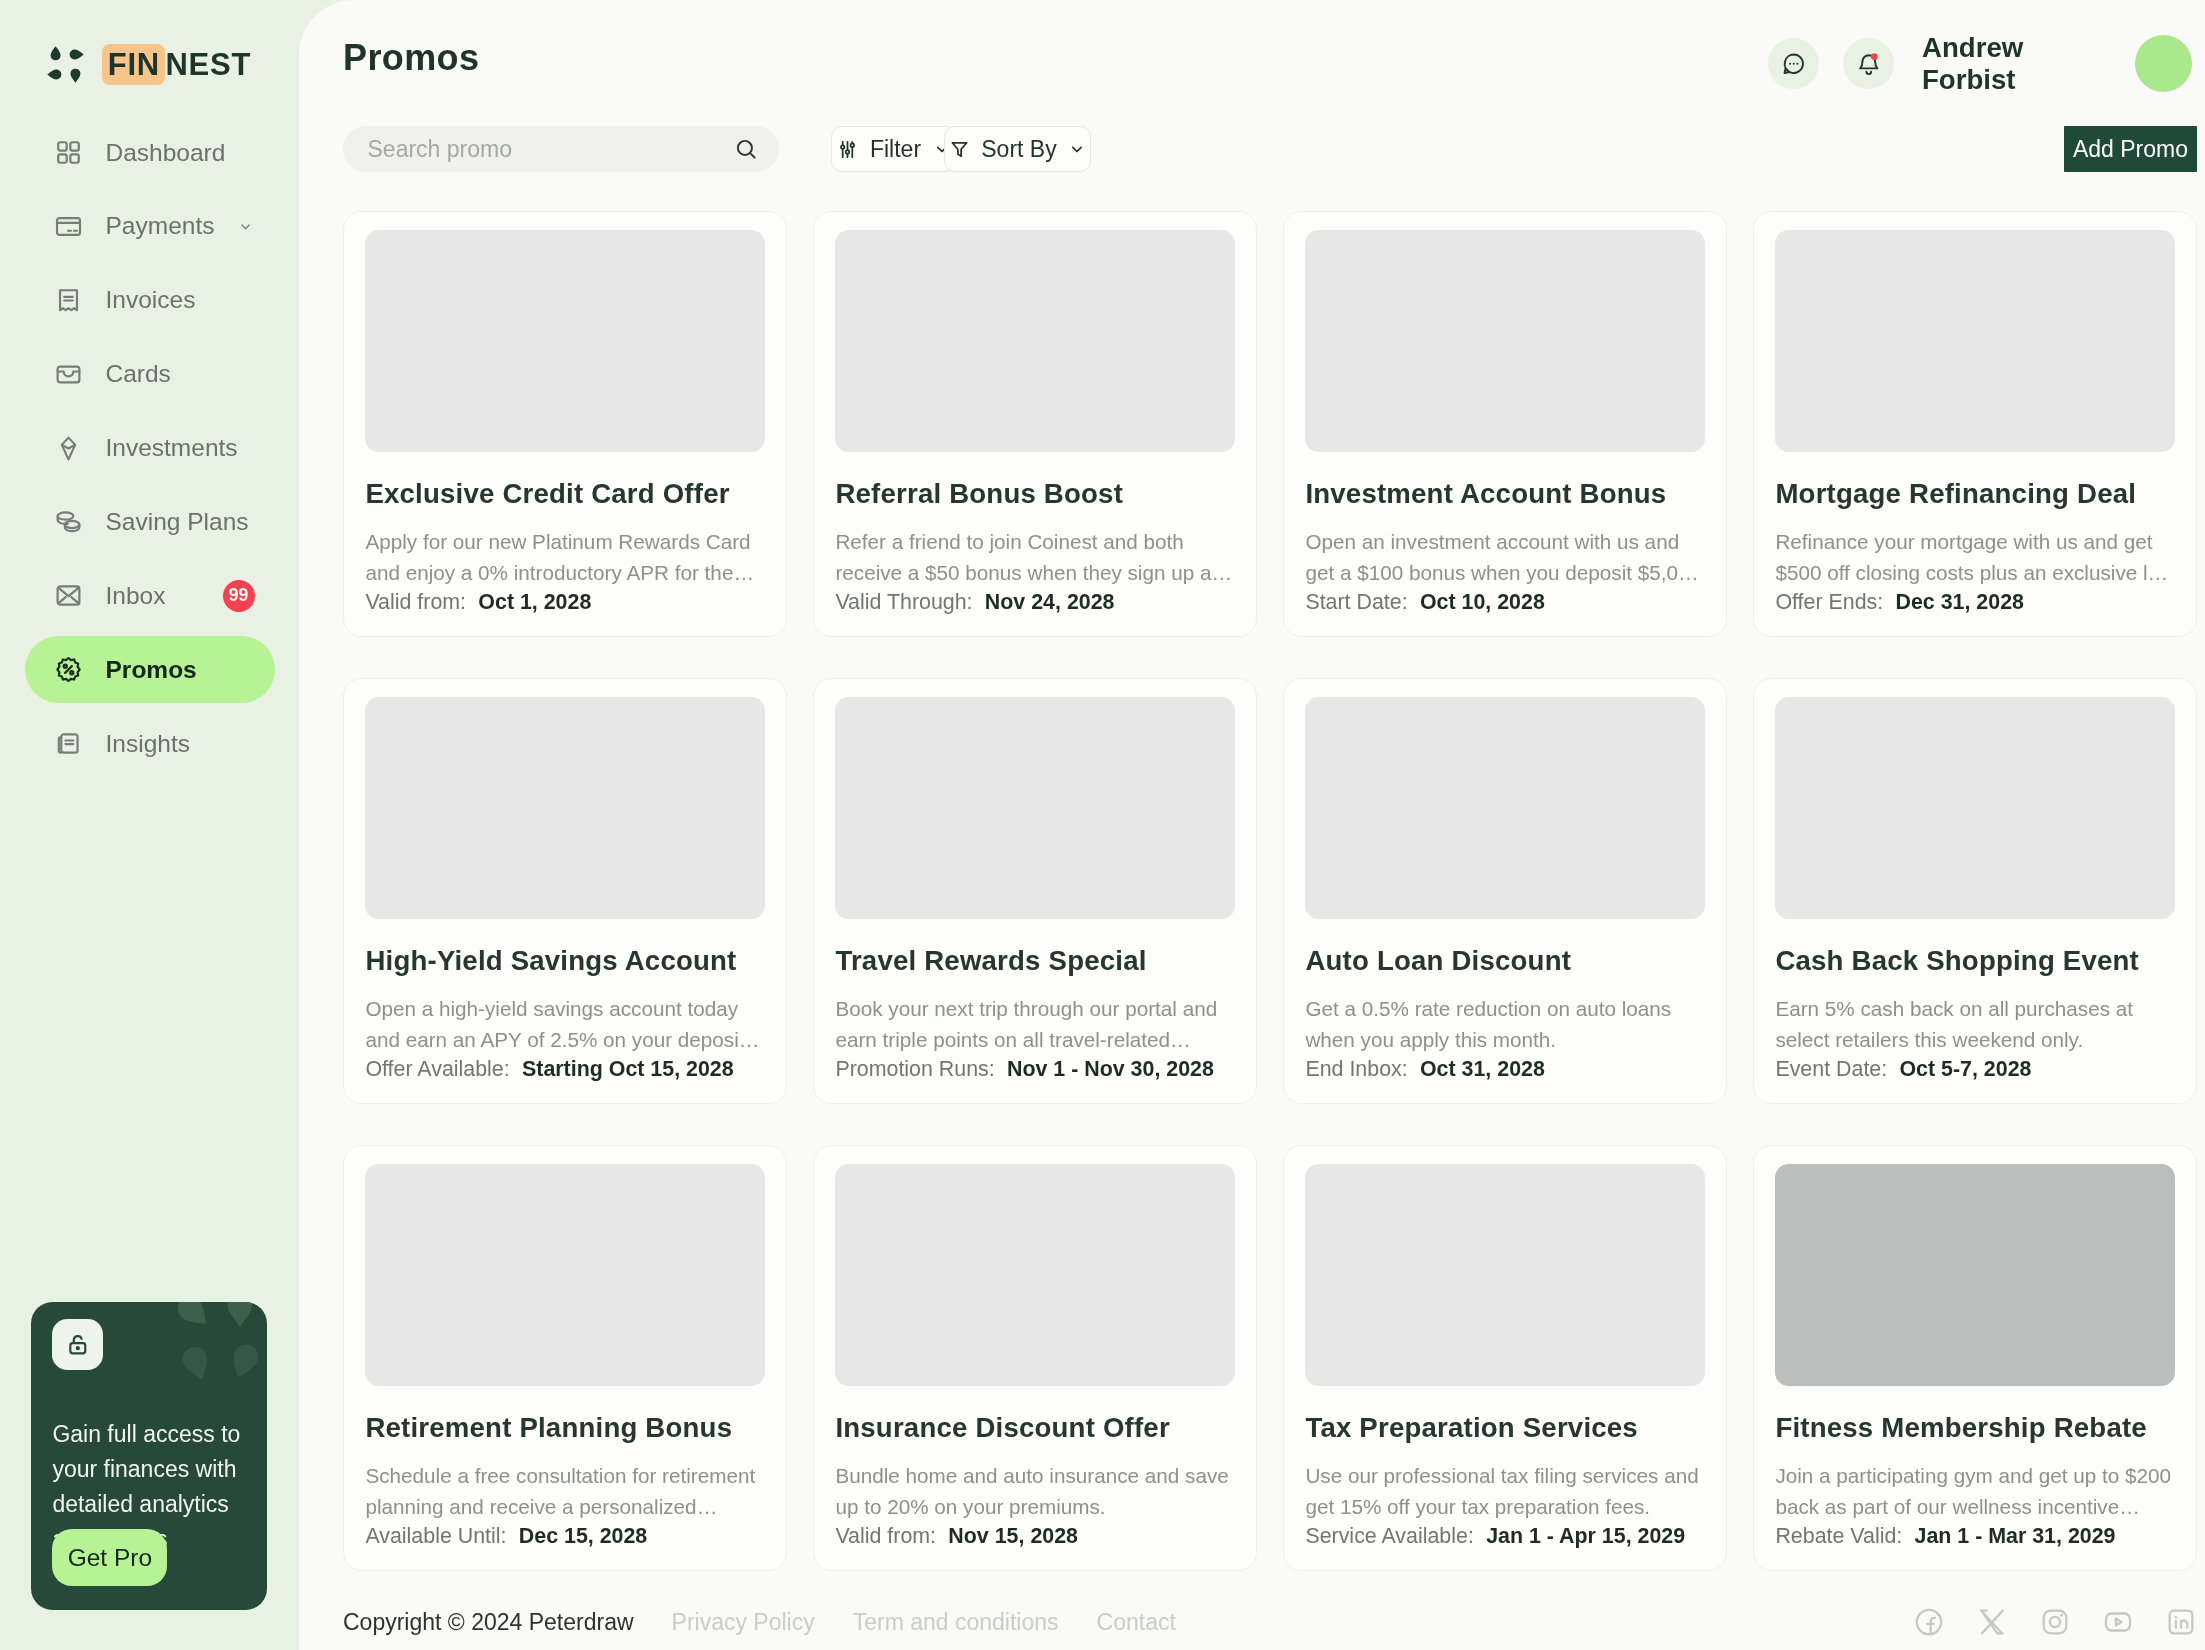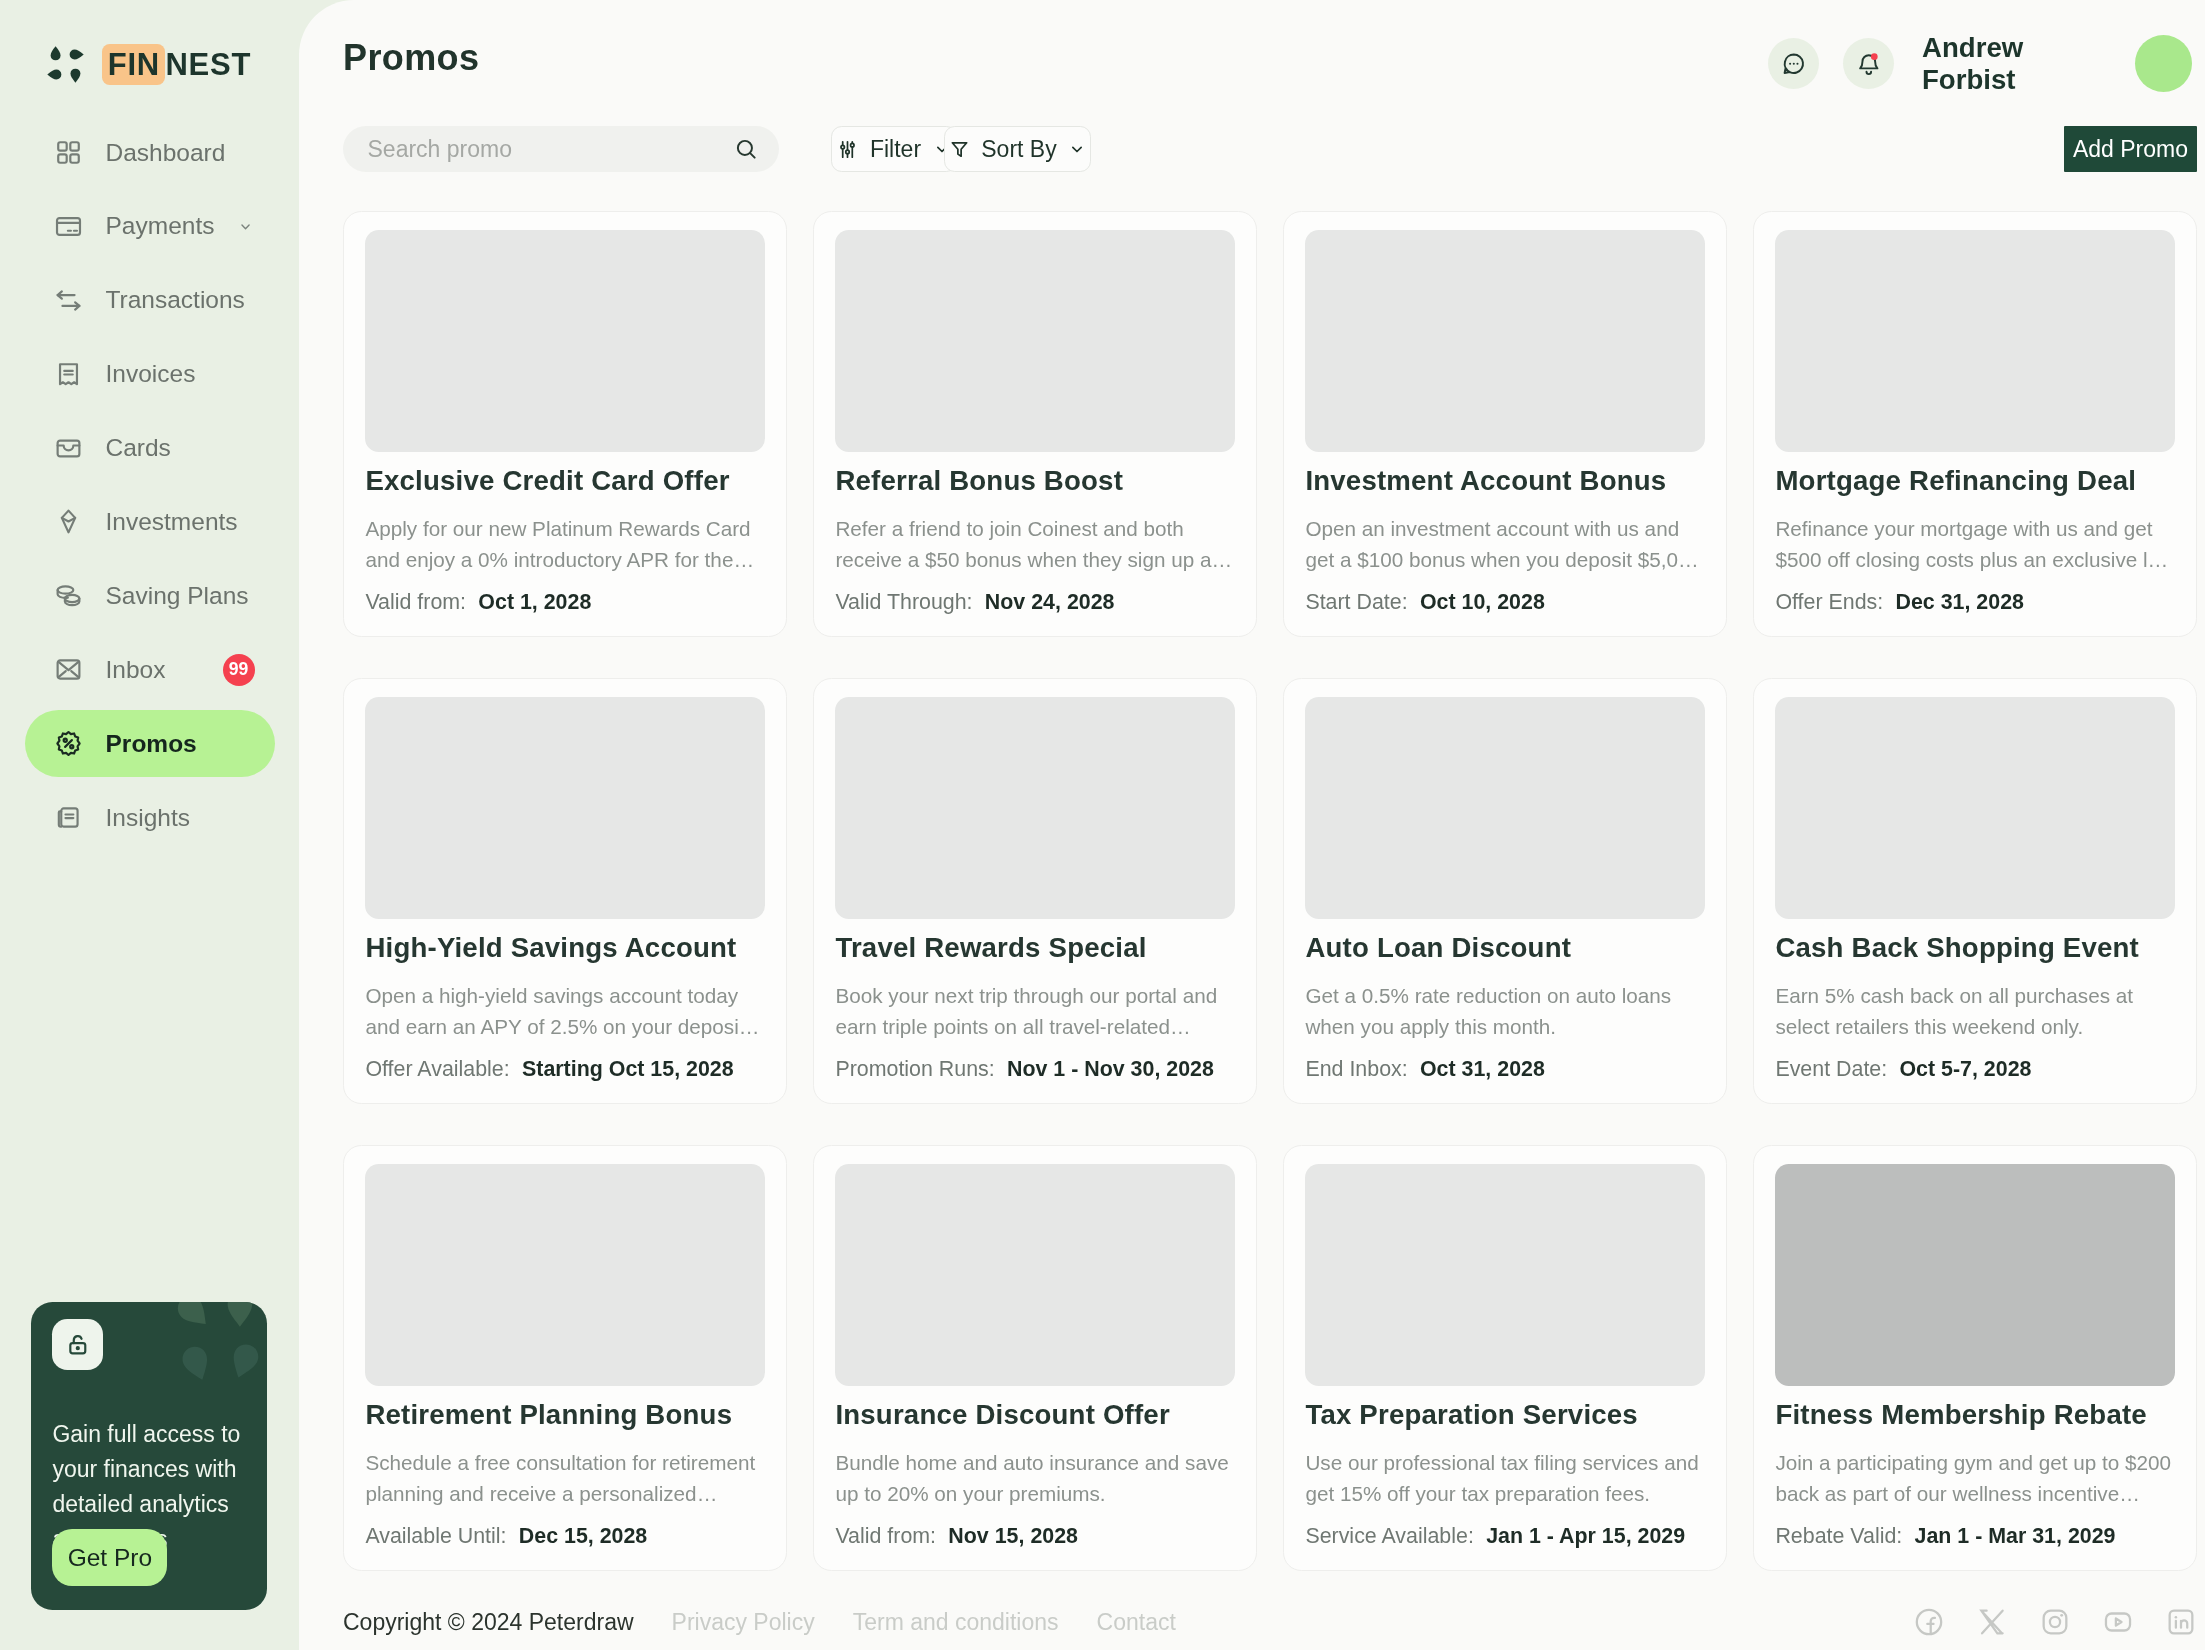--- a/index.html
+++ b/index.html
@@ -61,21 +61,21 @@
   .add-btn{position:absolute;top:126px;left:1765px;width:133px;height:46px;border-radius:1px;background:#1f4938;
            color:#fff;font-size:23px;display:flex;align-items:center;justify-content:center;cursor:pointer}
 
   
   .grid{position:absolute;left:44px;top:211px;width:1855px;display:grid;grid-template-columns:repeat(4,444px);
         column-gap:26px;row-gap:41px}
   .card{height:426px;background:#fdfdfc;border:1.5px solid #eeeeec;border-radius:18.4px;padding:18.4px 21.4px 21.4px;
         display:flex;flex-direction:column;cursor:pointer}
   .card-img{height:222px;border-radius:13.8px;background:#e6e7e6;flex:none}
   .card-img.dark{background:#bcbebd}
-  .card-title{margin-top:13px;font-size:27.6px;font-weight:700;color:#263731;letter-spacing:0.2px;white-space:nowrap;overflow:hidden}
+  .card-title{margin-top:26px;font-size:27.6px;font-weight:700;color:#263731;letter-spacing:0.2px;white-space:nowrap;overflow:hidden}
   .card-desc{margin-top:15.3px;font-size:20.7px;line-height:31px;color:#8b918d;display:-webkit-box;
              -webkit-box-orient:vertical;-webkit-line-clamp:2;overflow:hidden;max-height:61px}
   .card-date{margin-top:auto;display:flex;align-items:baseline;gap:12.3px;font-size:21.4px}
   .date-label{color:#6f7772}
   .date-value{color:#1e2c26;font-weight:700}
 
   
   .footer{position:absolute;left:44px;top:1605px;width:1855px;display:flex;align-items:center;gap:38px;font-size:23px}
   .copyright{color:#2b332d}
   .f-link{color:#c9ccc8;cursor:pointer}
@@ -125,29 +125,20 @@
         <rect x="2.5" y="5" width="19" height="14" rx="2"></rect>
           <path d="M2.5 9h19"></path>
           <path d="M11.5 15.5H14M16.5 15.5H19"></path>
       </svg>
       <span>Payments</span>
       <svg class="nav-chevron" viewBox="0 0 24 24" fill="none" stroke="currentColor" stroke-width="2" stroke-linecap="round" stroke-linejoin="round">
           <path d="m7 10 5 5 5-5"></path>
         </svg>
     </div>
 
-    <div class="nav-item">
-      <svg class="nicon" viewBox="0 0 24 24" fill="none" stroke="currentColor" stroke-width="1.8" stroke-linecap="round" stroke-linejoin="round">
-        <path d="M6.5 4.5 3 7.5l3.5 3"></path>
-          <path d="M3 7.5h14"></path>
-          <path d="M17.5 13.5 21 16.5l-3.5 3"></path>
-          <path d="M21 16.5H7"></path>
-      </svg>
-      <span>Transactions</span>
-    </div>
 
     <div class="nav-item">
       <svg class="nicon" viewBox="0 0 24 24" fill="none" stroke="currentColor" stroke-width="1.8" stroke-linecap="round" stroke-linejoin="round">
         <path d="M5 3.5h14V20l-2.33-1.6L14.33 20 12 18.4 9.67 20 7.33 18.4 5 20z"></path>
           <path d="M8.5 9h7M8.5 12h7"></path>
       </svg>
       <span>Invoices</span>
     </div>
 
     <div class="nav-item">

